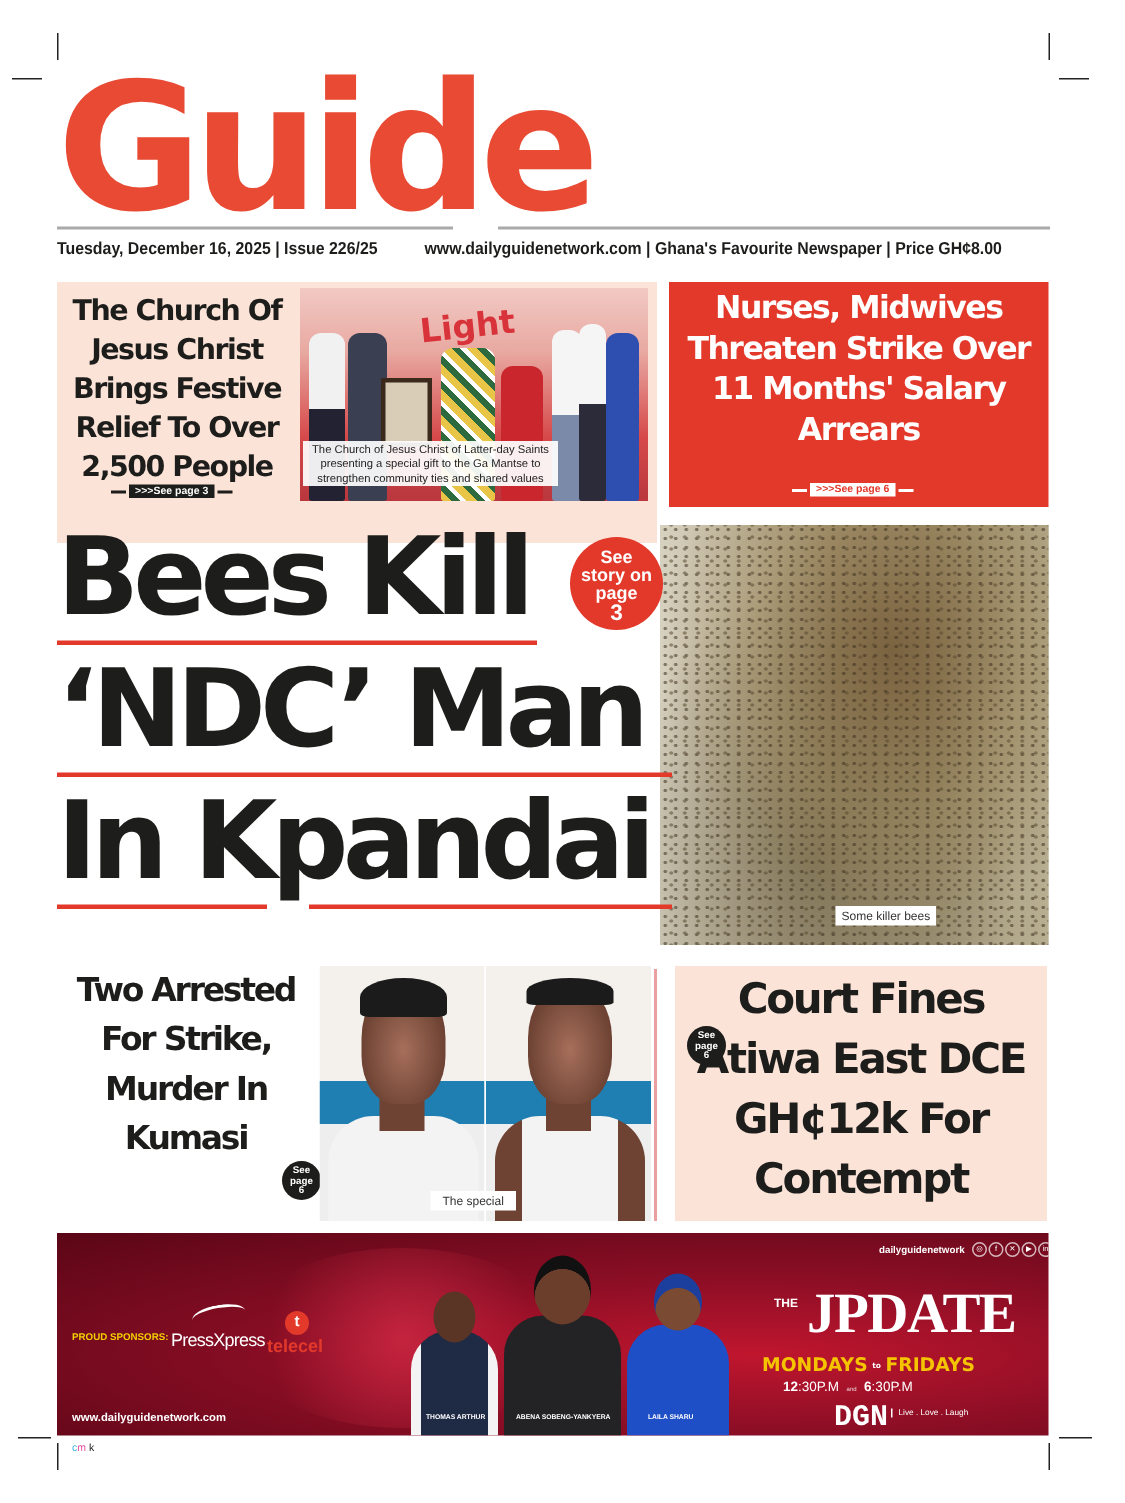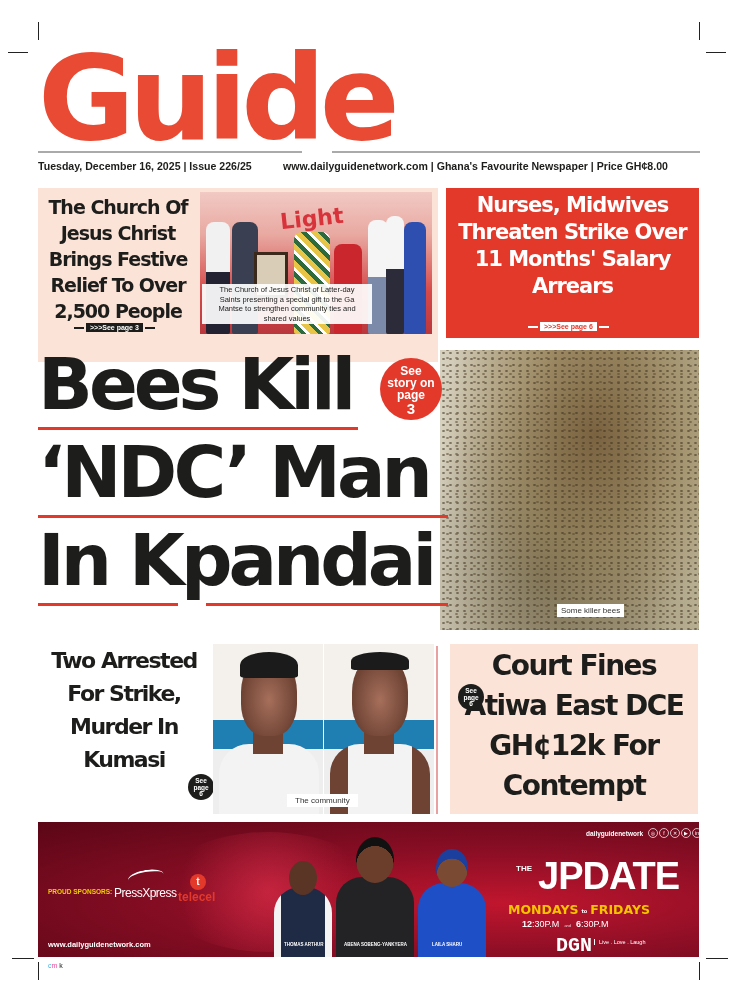--- a/index.html
+++ b/index.html
@@ -21,21 +21,21 @@
   
   .church-box { position: absolute; left: 38px; top: 188px; width: 400px; height: 174px; background: #fbe3d8; }
   .church-head { position: absolute; left: 4px; top: 6px; width: 152px; font-family: "DejaVu Sans", sans-serif; font-weight: bold; font-size: 19px; line-height: 26px; text-align: center; letter-spacing: -1px; color: #1d1d1b; }
   .see-pill { position: absolute; display: flex; align-items: center; gap: 2px; }
   .see-pill .line { width: 10px; height: 2px; background: #1d1d1b; }
   .see-pill .lbl { background: #1d1d1b; color: #fff; font-size: 7px; font-weight: bold; padding: 1px 4px; }
   .church-photo { position: absolute; left: 162px; top: 4px; width: 232px; height: 142px; overflow: hidden;
     background: linear-gradient(180deg, #f2c9c4 0%, #e8a9a1 30%, #d6494a 70%, #b9373d 100%); }
   .church-photo .banner-text { position: absolute; left: 80px; top: 14px; font-family: "DejaVu Sans", sans-serif; font-weight: bold; font-size: 22px; color: #d8323a; transform: rotate(-6deg); }
   .person { position: absolute; border-radius: 8px 8px 2px 2px; }
-  .church-caption { position: absolute; left: 2px; bottom: 10px; width: 170px; background: rgba(255,255,255,0.92); font-size: 7.5px; line-height: 9.5px; text-align: center; color: #222; padding: 1px 14px; }
+  .church-caption { position: absolute; left: 2px; bottom: 10px; width: 170px; background: rgba(255,255,255,0.92); font-size: 7.5px; line-height: 9.5px; text-align: center; color: #222; padding: 1px 2px; }
 
   .nurses-box { position: absolute; left: 446px; top: 188px; width: 253px; height: 150px; background: #e2392b; }
   .nurses-head { position: absolute; left: 0; top: 4px; width: 253px; font-family: "DejaVu Sans", sans-serif; font-weight: bold; font-size: 21px; line-height: 27px; text-align: center; color: #fff; letter-spacing: -1px; }
   .nurses-box .see-pill .line { background: #fff; }
   .nurses-box .see-pill .lbl { background: #fff; color: #e2392b; }
 
   
   .main-head { position: absolute; left: 38px; top: 346px; width: 420px; }
   .main-line { position: relative; font-family: "DejaVu Sans", sans-serif; font-weight: bold; font-size: 72px; line-height: 76px; letter-spacing: -4px; color: #1d1d1b; height: 88px; white-space: nowrap; }
   .main-line .uline { position: absolute; left: 0; bottom: 4px; height: 3px; background: #e2392b; }
@@ -77,21 +77,21 @@
   .ad .telecel-dot { position: absolute; left: 152px; top: 52px; width: 16px; height: 16px; border-radius: 50%; background: #e2392b; color: #fff; font-size: 10px; font-weight: bold; text-align: center; line-height: 16px; }
   .ad .telecel { position: absolute; left: 140px; top: 68px; color: #e2392b; font-size: 12px; font-weight: bold; }
   .ad .ad-url { position: absolute; left: 10px; top: 118px; color: #fff; font-size: 7.5px; font-weight: bold; }
   .presenter { position: absolute; bottom: 0; }
   .presenter .p-head { position: absolute; border-radius: 50%; }
   .presenter .p-body { position: absolute; bottom: 0; border-radius: 26px 26px 0 0; }
   .p-name { position: absolute; top: 120px; color: #fff; font-size: 4.5px; font-weight: bold; white-space: nowrap; }
   .ad .handle { position: absolute; left: 548px; top: 8px; color: #fff; font-size: 6.5px; font-weight: bold; }
   .social { position: absolute; top: 6px; width: 10px; height: 10px; border: 1px solid rgba(255,255,255,0.7); border-radius: 50%; color: #fff; font-size: 5px; text-align: center; line-height: 8px; }
   .ad .the { position: absolute; left: 478px; top: 42px; color: #fff; font-size: 8px; font-weight: bold; }
-  .ad .update { position: absolute; left: 478px; top: 34px; color: #fff; font-family: Liberation Sans, sans-serif; font-weight: bold; font-size: 38px; letter-spacing: -1px; line-height: 40px; padding-left: 22px; text-align: center; }
+  .ad .update { position: absolute; left: 478px; top: 34px; color: #fff; font-family: Liberation Serif, serif; font-weight: bold; font-size: 38px; letter-spacing: -1px; line-height: 40px; padding-left: 22px; text-align: center; }
   .ad .days { position: absolute; left: 470px; top: 80px; color: #f5c400; font-family: "DejaVu Sans", sans-serif; font-weight: bold; font-size: 12.5px; white-space: nowrap; }
   .ad .days .to { color: #fff; font-size: 5px; vertical-align: middle; margin: 0 3px; }
   .ad .times { position: absolute; left: 484px; top: 97px; color: #fff; font-size: 9px; white-space: nowrap; }
   .ad .times b { font-weight: bold; }
   .ad .times .and { font-size: 4px; margin: 0 5px; opacity: 0.8; }
   .ad .dgn { position: absolute; left: 518px; top: 112px; color: #fff; font-family: Liberation Mono, monospace; font-weight: bold; font-size: 20px; }
   .ad .slogan { position: absolute; left: 556px; top: 117px; color: #fff; font-size: 5.5px; border-left: 1px solid #fff; padding-left: 4px; }
 
   .cmk { position: absolute; left: 48px; top: 962px; font-size: 7px; }
   .cmk .c { color: #3ab4e8; } .cmk .m { color: #e84ca0; } .cmk .k { color: #222; }
@@ -187,21 +187,21 @@
   <div class="head"></div>
   <div class="hair"></div>
 </div>
 <div class="suspect" style="left:324px;">
   <div class="bgwall"></div>
   <div class="body" style="background:linear-gradient(90deg,#6e4334 0 18%,#f3f3f3 18% 82%,#6e4334 82%);"></div>
   <div class="neck"></div>
   <div class="head"></div>
   <div class="hair" style="height:18px;"></div>
 </div>
-<div class="suspect-caption">The community</div>
+<div class="suspect-caption">The special</div>
 <div class="vline-red"></div>
 
 <div class="court-box">
   <div class="court-head">Court Fines Atiwa East DCE GH¢12k For Contempt</div>
   <div class="black-circle" style="left:8px;top:40px;">
     <div>See</div>
     <div>page</div>
     <div>6</div>
   </div>
 </div>

